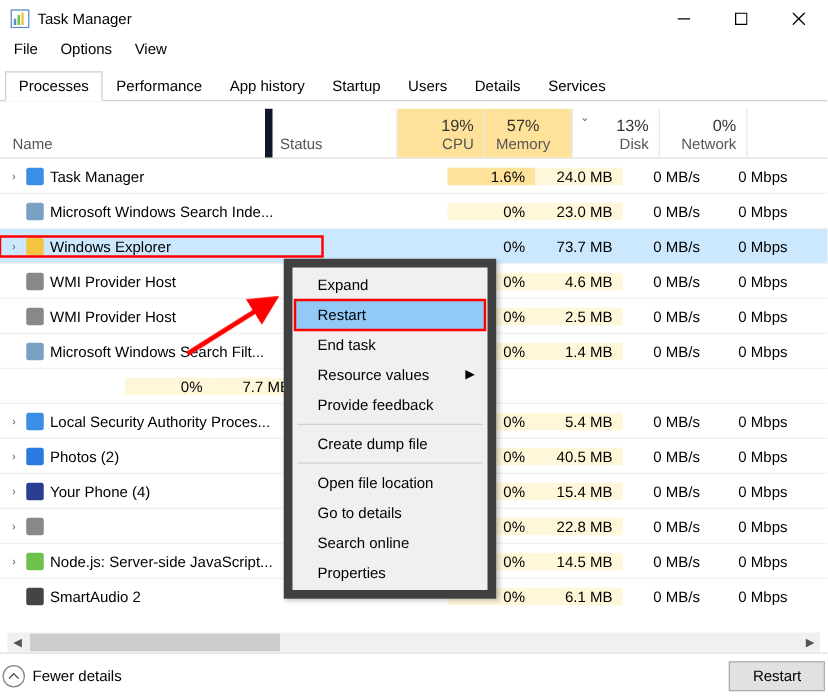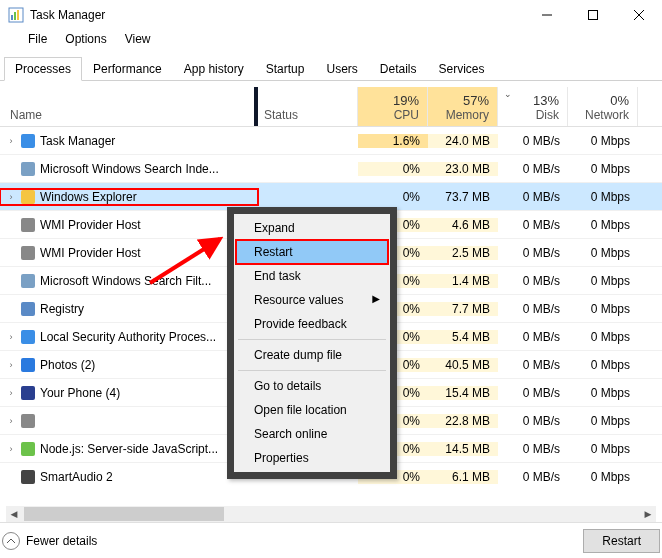--- a/index.html
+++ b/index.html
@@ -4,29 +4,29 @@
 <style>
   * { box-sizing: border-box; margin: 0; padding: 0; }
   body { font-family: "Segoe UI", Tahoma, sans-serif; font-size: 12px; color: #000; background: #fff; width: 662px; height: 558px; overflow: hidden; position: relative; }
   
   .titlebar { height: 30px; display: flex; align-items: center; padding: 0 0 0 8px; }
   .titlebar .app-icon { width: 16px; height: 16px; margin-right: 6px; }
   .titlebar .title { font-size: 12px; }
   .win-controls { margin-left: auto; display: flex; }
   .win-btn { width: 46px; height: 30px; display: flex; align-items: center; justify-content: center; font-size: 14px; }
   
-  .menubar { height: 20px; display: flex; gap: 2px; padding: 0 20px; }
+  .menubar { height: 20px; display: flex; gap: 2px; padding: 0 3px; }
   .menubar .mitem { padding: 2px 8px; font-size: 12px; }
   
   .tabs { display: flex; border-bottom: 1px solid #d0d0d0; padding-left: 4px; margin-top: 6px; }
   .tab { padding: 4px 10px; font-size: 12px; border: 1px solid transparent; position: relative; top: 1px; }
   .tab.active { border: 1px solid #d0d0d0; border-bottom: 1px solid #fff; background: #fff; }
   
   .header-row { display: flex; height: 40px; border-bottom: 1px solid #e0e0e0; align-items: stretch; margin-top: 6px; }
-  .col-name { width: 258px; padding-left: 10px; display: flex; align-items: flex-end; padding-bottom: 4px; color: #555; border-right: 4px solid #0f172a;}
+  .col-name { width: 218px; padding-left: 10px; display: flex; align-items: flex-end; padding-bottom: 4px; color: #555; border-right: 6px solid #0f172a;}
   .col-status { width: 100px; padding-left: 6px; display: flex; align-items: flex-end; padding-bottom: 4px; color: #555; border-right: 1px solid #e8e8e8;}
   .col-num { width: 70px; text-align: right; padding-right: 8px; display: flex; flex-direction: column; justify-content: flex-end; padding-bottom: 4px; border-right: 1px solid #e8e8e8; position: relative;}
   .col-num .pct { font-size: 13px; color: #333; }
   .col-num .lbl { font-size: 12px; color: #555; }
   .disk-chevron { position: absolute; top: 2px; left: 6px; font-size: 9px; color: #555; }
   
   .rows { overflow-y: auto; height: 360px; }
   .row { display: flex; height: 28px; align-items: center; border-bottom: 1px solid #f0f0f0; }
   .row .c-name { width: 258px; padding-left: 6px; display: flex; align-items: center; gap: 4px; overflow: hidden; white-space: nowrap; }
   .row .c-status { width: 100px; }
@@ -54,21 +54,21 @@
   .scrollbar-h { position: absolute; bottom: 36px; left: 6px; right: 6px; height: 16px; background: #f0f0f0; display: flex; align-items: center; }
   .sb-btn { width: 16px; height: 16px; display: flex; align-items: center; justify-content: center; font-size: 9px; color: #555; }
   .sb-thumb { flex: 0 0 200px; height: 14px; background: #cdcdcd; margin: 0 2px;}
   .sb-track { flex: 1; }
   
   .footer { position: absolute; bottom: 0; left: 0; right: 0; height: 36px; border-top: 1px solid #e0e0e0; display: flex; align-items: center; padding: 0 2px; }
   .fd-icon { width: 18px; height: 18px; border: 1px solid #888; border-radius: 50%; display: flex; align-items: center; justify-content: center; margin-right: 6px; font-size: 10px;}
   .restart-btn { margin-left: auto; padding: 4px 18px; border: 1px solid #adadad; background: #e1e1e1; font-size: 12px;}
   
   .hdr-cpu { background: #ffe29a; justify-content: flex-end; }
-  .hdr-mem { background: #ffe29a; }
+  .hdr-mem { background: #ffe29a; align-items: center; }
 </style>
 </head>
 <body>
 
 <div class="titlebar">
   <span class="app-icon">
     <svg width="16" height="16">
         <rect x="1" y="1" width="14" height="14" fill="#fff" stroke="#5a8ac6"></rect>
         <rect x="3" y="8" width="2" height="5" fill="#5a8ac6"></rect>
         <rect x="6" y="5" width="2" height="8" fill="#6cc24a"></rect>
@@ -213,27 +213,20 @@
           </svg></span>
         <span>Microsoft Windows Search Filt...</span>
       </div>
       <div class="c-status"></div>
       <div class="c-num bg-cpu-low">0%</div>
       <div class="c-num bg-mem">1.4 MB</div>
       <div class="c-num">0 MB/s</div>
       <div class="c-num">0 Mbps</div>
     </div>
     <div class="row">
-      <div class="c-name">
-        <span class="chev"></span>
-        <span class="icon-ph"><svg width="16" height="16">
-            <rect x="1" y="1" width="14" height="14" rx="2" fill="#5a8ac6"></rect>
-          </svg></span>
-        <span>Registry</span>
-      </div>
       <div class="c-status"></div>
       <div class="c-num bg-cpu-low">0%</div>
       <div class="c-num bg-mem">7.7 MB</div>
       <div class="c-num">0 MB/s</div>
       <div class="c-num">0 Mbps</div>
     </div>
     <div class="row">
       <div class="c-name">
         <span class="chev">›</span>
         <span class="icon-ph"><svg width="16" height="16">
@@ -320,22 +313,22 @@
 
 <div class="context-menu" id="cm">
     <div class="cm-item">Expand</div>
     <div class="cm-item hover redbox">Restart</div>
     <div class="cm-item">End task</div>
     <div class="cm-item">Resource values<span class="sub">▶</span></div>
     <div class="cm-item">Provide feedback</div>
     <div class="cm-sep"></div>
     <div class="cm-item">Create dump file</div>
     <div class="cm-sep"></div>
+    <div class="cm-item">Open file location</div>
     <div class="cm-item">Go to details</div>
-    <div class="cm-item">Open file location</div>
     <div class="cm-item">Search online</div>
     <div class="cm-item">Properties</div>
   </div>
 
 <svg class="arrow" width="100" height="60">
   <defs>
       <marker id="ah" markerWidth="6" markerHeight="6" refX="5" refY="3" orient="auto">
         <path d="M0,0 L6,3 L0,6 Z" fill="#ff0000"></path>
       </marker>
     </defs>

